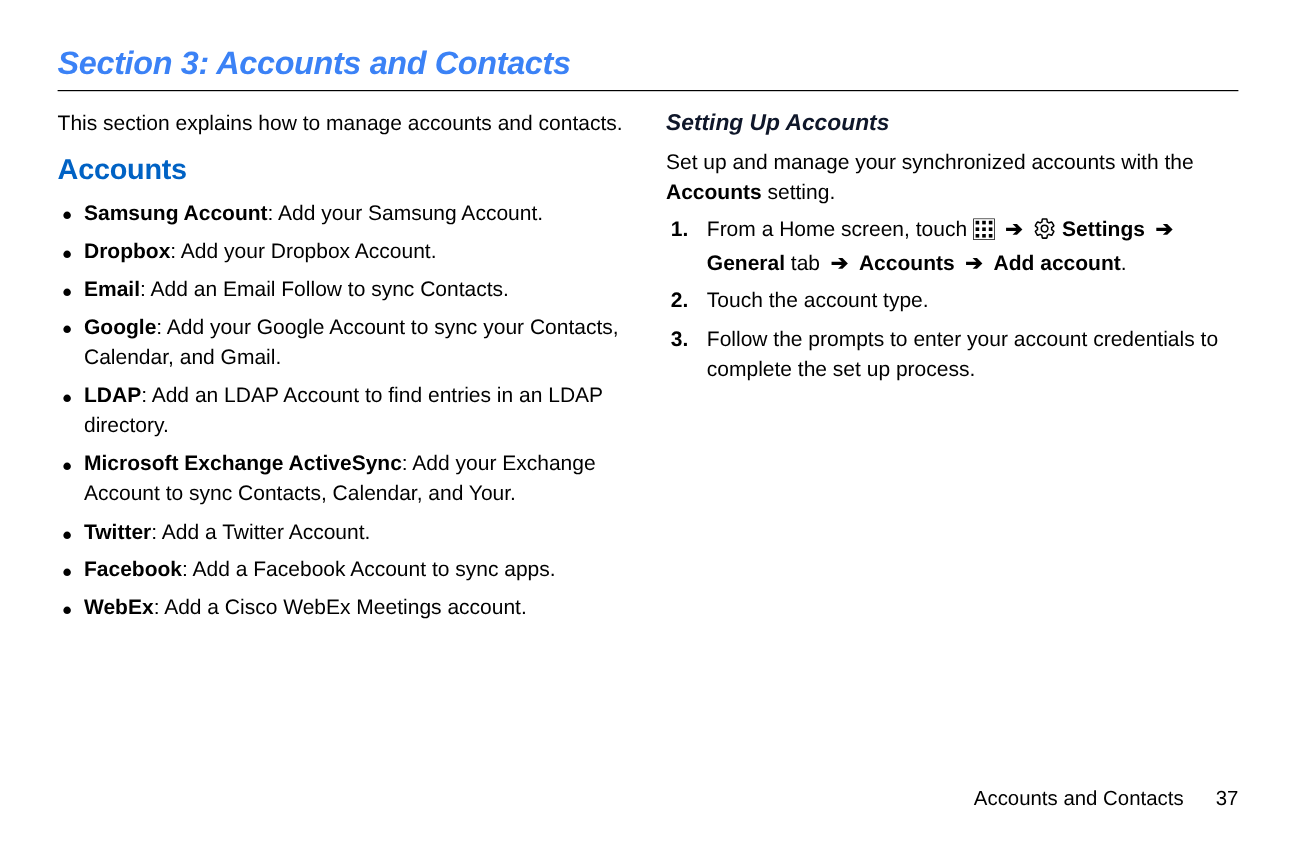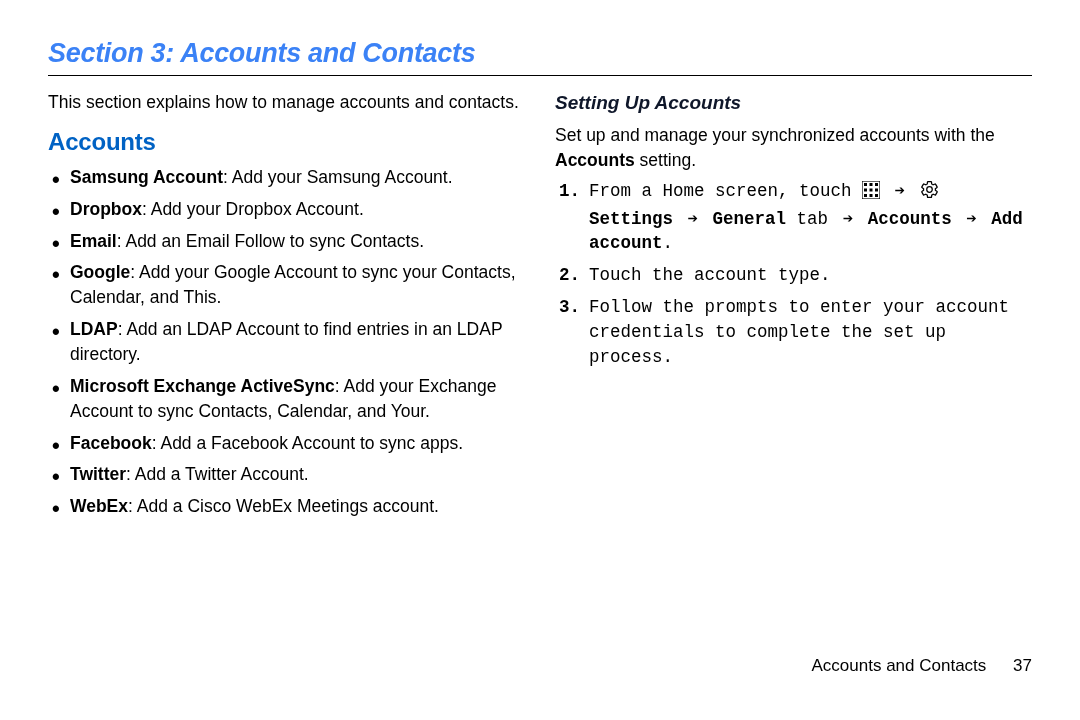--- a/index.html
+++ b/index.html
@@ -66,21 +66,20 @@
     left: 0;
     top: -1px;
     font-size: 22px;
     font-weight: 900;
   }
   ol.steps {
     list-style: none;
     padding-left: 4px;
     margin-top: 6px;
     counter-reset: step;
-    font-family: Liberation Mono, monospace;
   }
   ol.steps li {
     position: relative;
     padding-left: 30px;
     margin-bottom: 7px;
   }
   ol.steps li::before {
     counter-increment: step;
     content: counter(step) ".";
     position: absolute;
@@ -119,25 +118,25 @@
 
 <div class="columns">
 
   <div class="col">
     <p class="intro">This section explains how to manage accounts and contacts.</p>
     <h2 class="h2">Accounts</h2>
     <ul class="bullets">
       <li><b>Samsung Account</b><span>: Add your Samsung Account.</span></li>
       <li><b>Dropbox</b><span>: Add your Dropbox Account.</span></li>
       <li><b>Email</b><span>: Add an Email Follow to sync Contacts.</span></li>
-      <li><b>Google</b><span>: Add your Google Account to sync your Contacts, Calendar, and This.</span></li>
+      <li><b>Google</b><span>: Add your Google Account to sync your Contacts, Calendar, and Gmail.</span></li>
       <li><b>LDAP</b><span>: Add an LDAP Account to find entries in an LDAP directory.</span></li>
       <li><b>Microsoft Exchange ActiveSync</b><span>: Add your Exchange Account to sync Contacts, Calendar, and Your.</span></li>
+      <li><b>Twitter</b><span>: Add a Twitter Account.</span></li>
       <li><b>Facebook</b><span>: Add a Facebook Account to sync apps.</span></li>
-      <li><b>Twitter</b><span>: Add a Twitter Account.</span></li>
       <li><b>WebEx</b><span>: Add a Cisco WebEx Meetings account.</span></li>
     </ul>
   </div>
 
   <div class="col">
     <h3 class="h3">Setting Up Accounts</h3>
     <p class="body-para">
       <span>Set up and manage your synchronized accounts with the </span><b>Accounts</b><span> setting.</span>
     </p>
     <ol class="steps">

